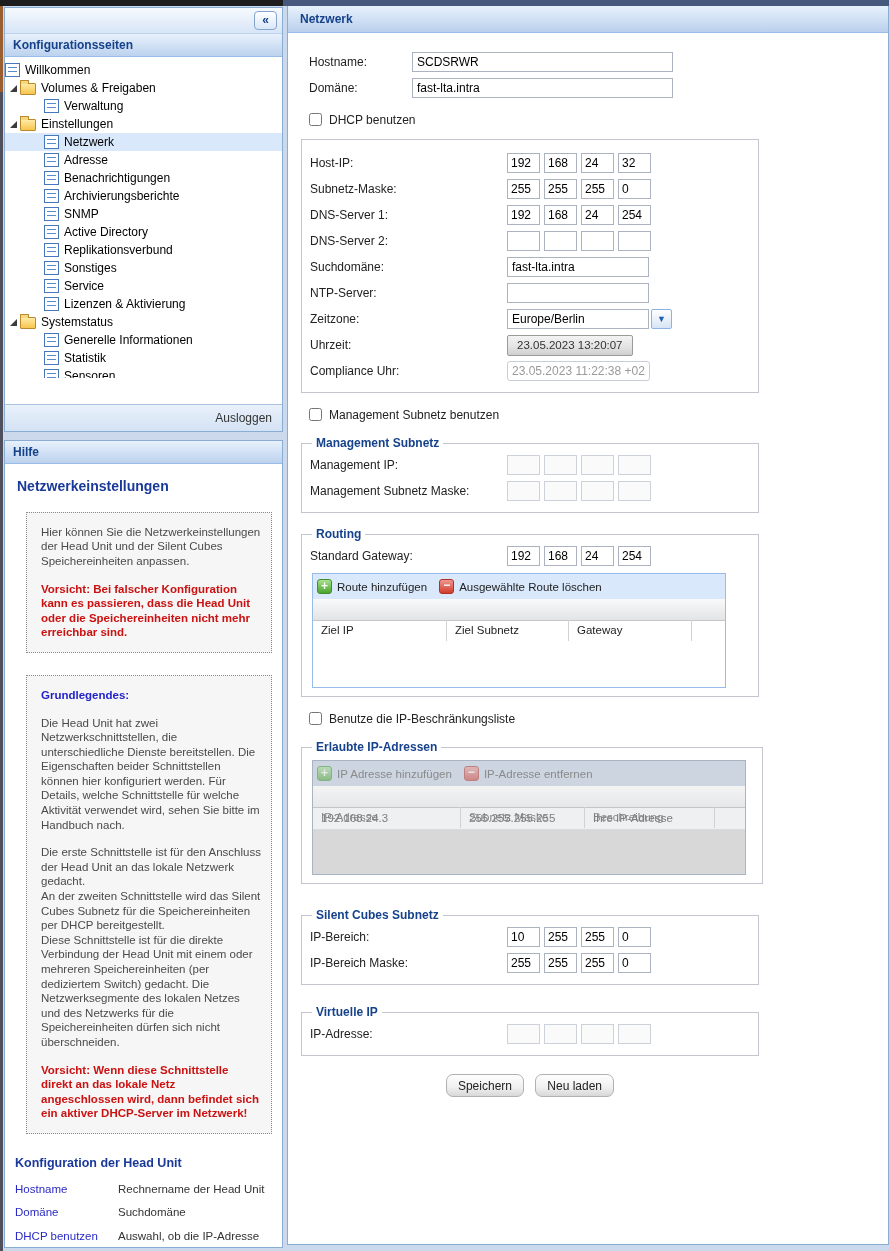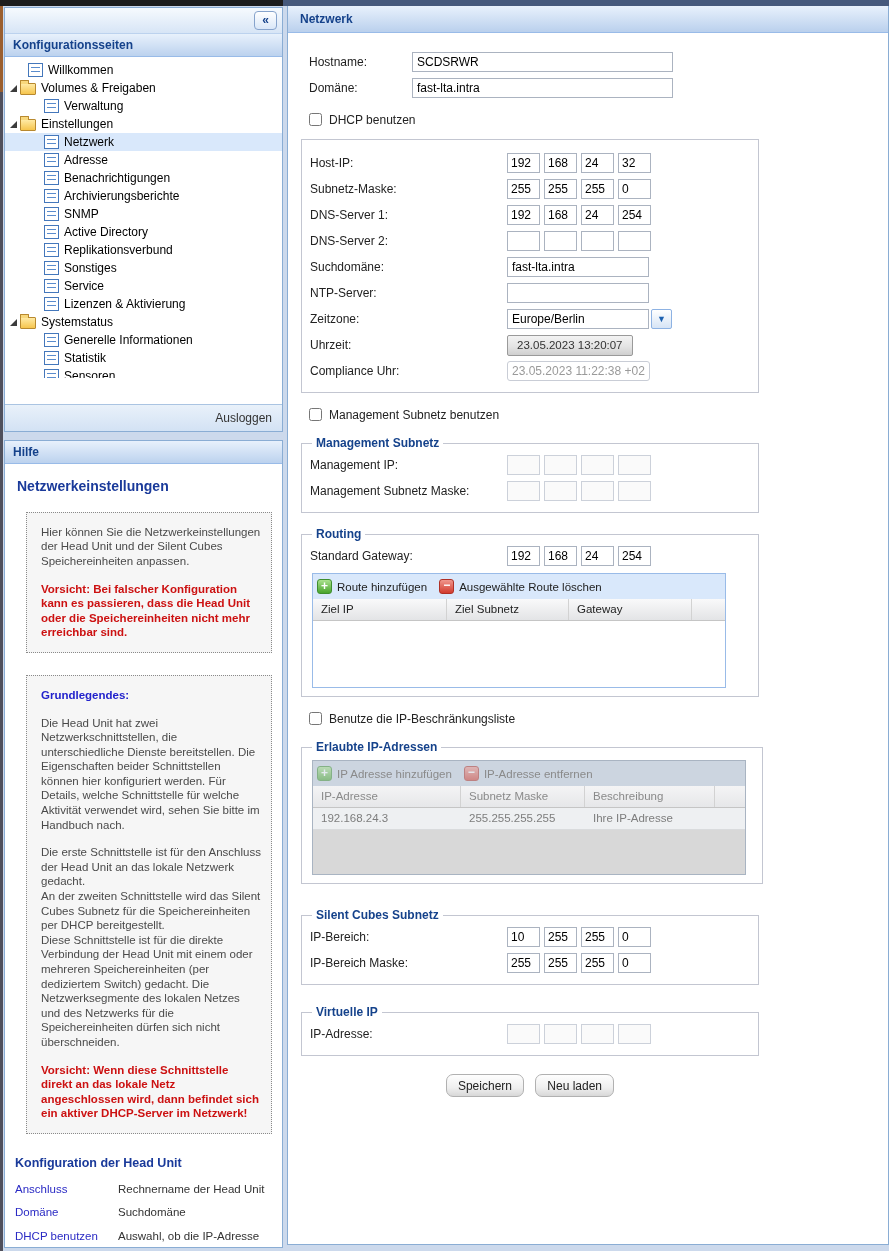--- a/index.html
+++ b/index.html
@@ -32,21 +32,21 @@
   .mini-toolbar { height:26px; position:relative; background:linear-gradient(#f6fafe,#d7e5f6); border-bottom:1px solid #bcd2ee; }
   .collapse-btn {
     position:absolute; right:5px; top:3px; width:23px; height:19px;
     border:1px solid #86a3cc; border-radius:4px;
     background:linear-gradient(#ffffff,#d9e7f8);
     color:#15428b; font-weight:bold; text-align:center; line-height:17px; cursor:pointer;
   }
   .tree { padding-top:4px; height:321px; overflow:hidden; background:#fff; }
   .tree-item { height:18px; display:flex; align-items:center; cursor:pointer; color:#000; }
   .tree-item.selected { background:#d9e8fb; }
-  .ti-root  { padding-left:23px; }
+  .ti-root  { }
   .ti-folder{ padding-left:5px; }
   .ti-child { padding-left:39px; }
   .caret-icon { width:0; height:0; border-left:7px solid transparent; border-bottom:7px solid #3c3c3c; margin-right:3px; }
   .folder-icon {
     width:16px; height:12px; position:relative; margin-right:5px; margin-top:2px;
     background:linear-gradient(#ffeaa4,#f6c54d); border:1px solid #b8892f; border-radius:1px;
   }
   .folder-icon::before {
     content:""; position:absolute; top:-4px; left:-1px; width:7px; height:3px;
     background:#f8d87c; border:1px solid #b8892f; border-bottom:none; border-radius:1px 1px 0 0;
@@ -120,21 +120,21 @@
   .dis-text { color:#9a9a9a; border:1px solid #c9cdd6; border-radius:3px; background:#fff; }
 
   
   .grid { width:414px; margin:4px 0 0 2px; border:1px solid #99bbe8; background:#fff; }
   .grid-toolbar { height:25px; display:flex; align-items:center; background:#d9e8fb; padding-left:4px; }
   .tbar-btn { display:flex; align-items:center; margin-right:12px; color:#222; font-size:11.5px; cursor:pointer; background:none; border:none; font-family:inherit; }
   .icon-sq { width:15px; height:15px; border-radius:3px; margin-right:5px; color:#fff; font-weight:bold; text-align:center; line-height:13px; font-size:12px; }
   .icon-add { background:linear-gradient(#a9e18d,#49a42d); border:1px solid #3f8f2f; }
   .icon-rem { background:linear-gradient(#f0978d,#d23b2e); border:1px solid #b03026; line-height:11px; }
   .grid-header { display:flex; height:22px; background:linear-gradient(#f9f9fa,#e3e4e6); border-bottom:1px solid #c5c5c5; color:#222; font-size:11.5px; }
-  .gh-cell { padding:4px 0 0 8px; border-right:1px solid #d2d2d2; height:100%; }
+  .gh-cell { padding:4px 0 0 8px; border-right:1px solid #d2d2d2; height:100%;margin-top:21px; }
   .gc1 { width:134px; } .gc2 { width:122px; } .gc3 { width:123px; } .gc4 { flex:1; border-right:none; }
   .grid-body { height:66px; background:#fff; }
 
   .grid.disabled { width:434px; border-color:#a9b4c2; background:#d8d8d8; }
   .grid.disabled .grid-toolbar { background:#ccd5e0; }
   .grid.disabled .tbar-btn { color:#8a8a8a; cursor:default; }
   .grid.disabled .icon-sq { opacity:.5; }
   .grid.disabled .grid-header { color:#8a8a8a; background:linear-gradient(#f4f4f5,#e6e7e9); }
   .grid.disabled .gcA { width:148px; } .grid.disabled .gcB { width:124px; } .grid.disabled .gcC { width:130px; }
   .data-row { display:flex; height:22px; background:#eef0f2; border-bottom:1px solid #d9dbdd; color:#7d7d7d; font-size:11.5px; }
@@ -255,21 +255,21 @@
     <div class="help-box">
       <p class="blue-bold help-line">Grundlegendes:</p>
       <p>Die Head Unit hat zwei Netzwerkschnittstellen, die unterschiedliche Dienste bereitstellen. Die Eigenschaften beider Schnittstellen können hier konfiguriert werden. Für Details, welche Schnittstelle für welche Aktivität verwendet wird, sehen Sie bitte im Handbuch nach.</p>
       <div class="help-line">Die erste Schnittstelle ist für den Anschluss der Head Unit an das lokale Netzwerk gedacht.</div>
       <div class="help-line">An der zweiten Schnittstelle wird das Silent Cubes Subnetz für die Speichereinheiten per DHCP bereitgestellt.</div>
       <div class="help-line">Diese Schnittstelle ist für die direkte Verbindung der Head Unit mit einem oder mehreren Speichereinheiten (per dediziertem Switch) gedacht. Die Netzwerksegmente des lokalen Netzes und des Netzwerks für die Speichereinheiten dürfen sich nicht überschneiden.</div>
       <p class="warn gap-above">Vorsicht: Wenn diese Schnittstelle direkt an das lokale Netz angeschlossen wird, dann befindet sich ein aktiver DHCP-Server im Netzwerk!</p>
     </div>
     <div class="def-title">Konfiguration der Head Unit</div>
     <div class="def-row">
-      <span class="def-term">Anschluss</span>
+      <span class="def-term">Hostname</span>
       <span class="def-desc">Rechnername der Head Unit</span>
     </div>
     <div class="def-row">
       <span class="def-term">Domäne</span>
       <span class="def-desc">Suchdomäne</span>
     </div>
     <div class="def-row">
       <span class="def-term">DHCP benutzen</span>
       <span class="def-desc">Auswahl, ob die IP-Adresse der Head Unit per DHCP oder fest eingestellter IP konfiguriert wird. Bei Auswahl von DHCP werden die Felder für die Vergabe einer festen IP-Adresse gesperrt.</span>
     </div>

